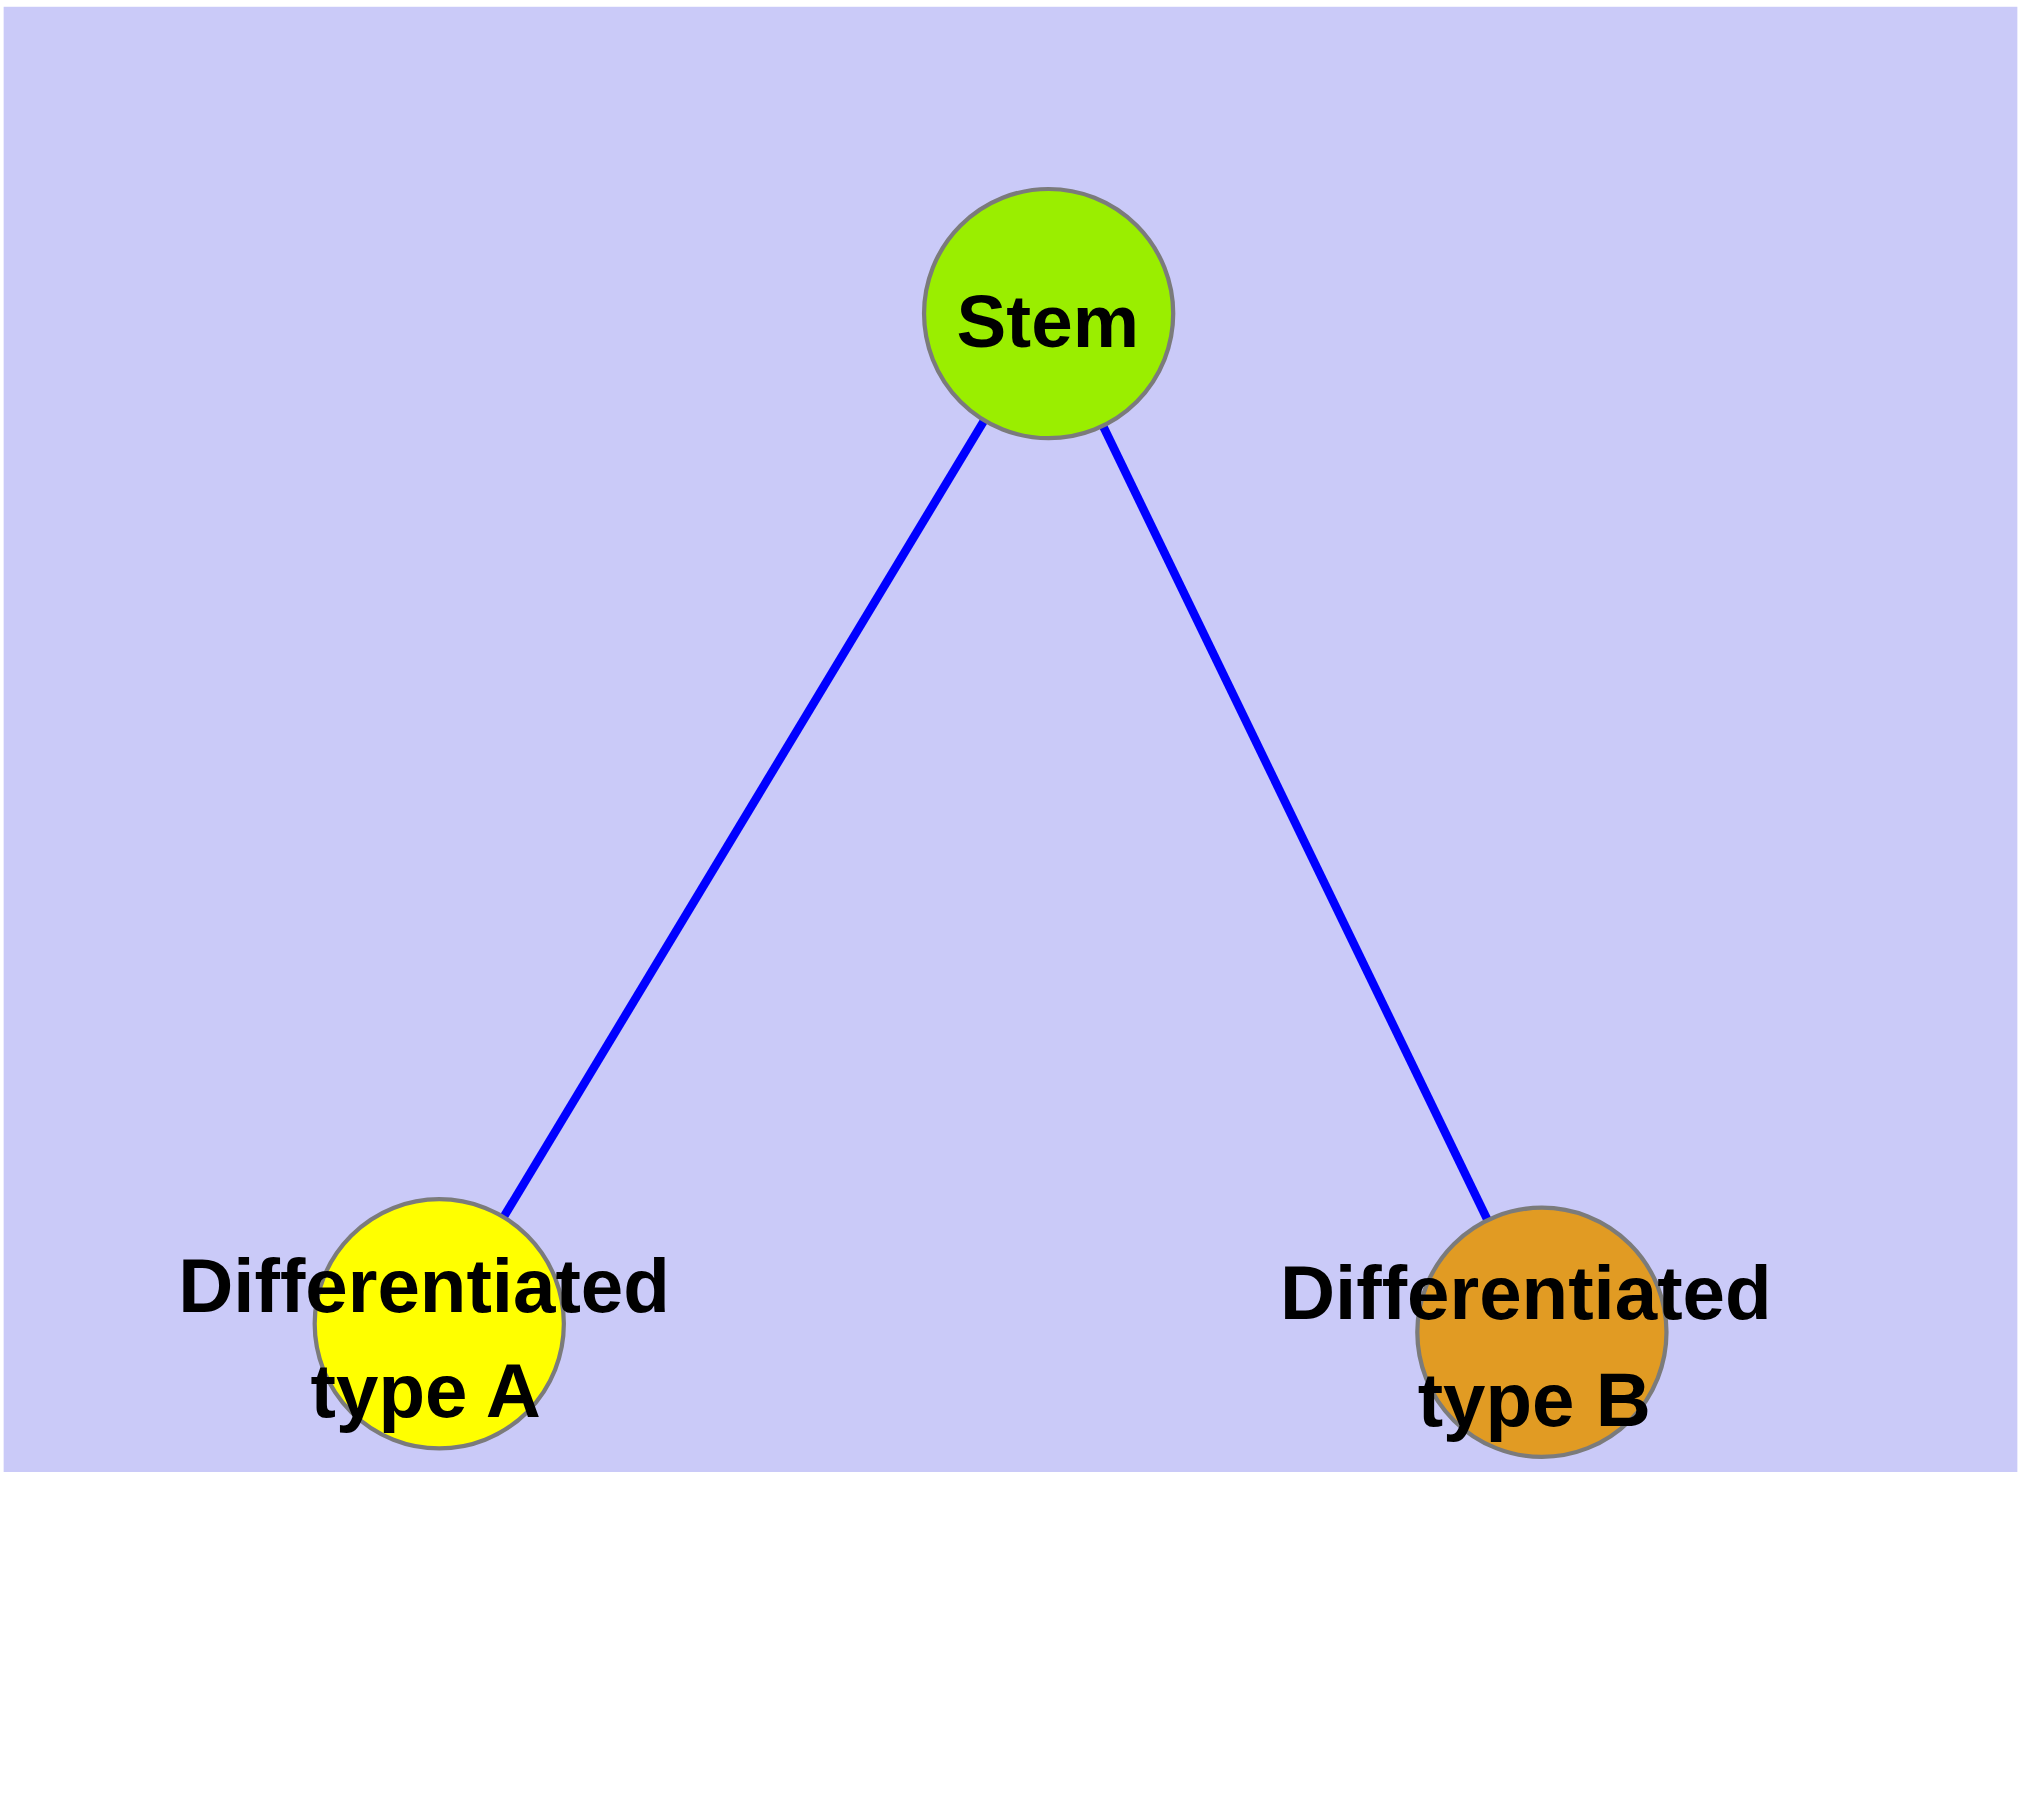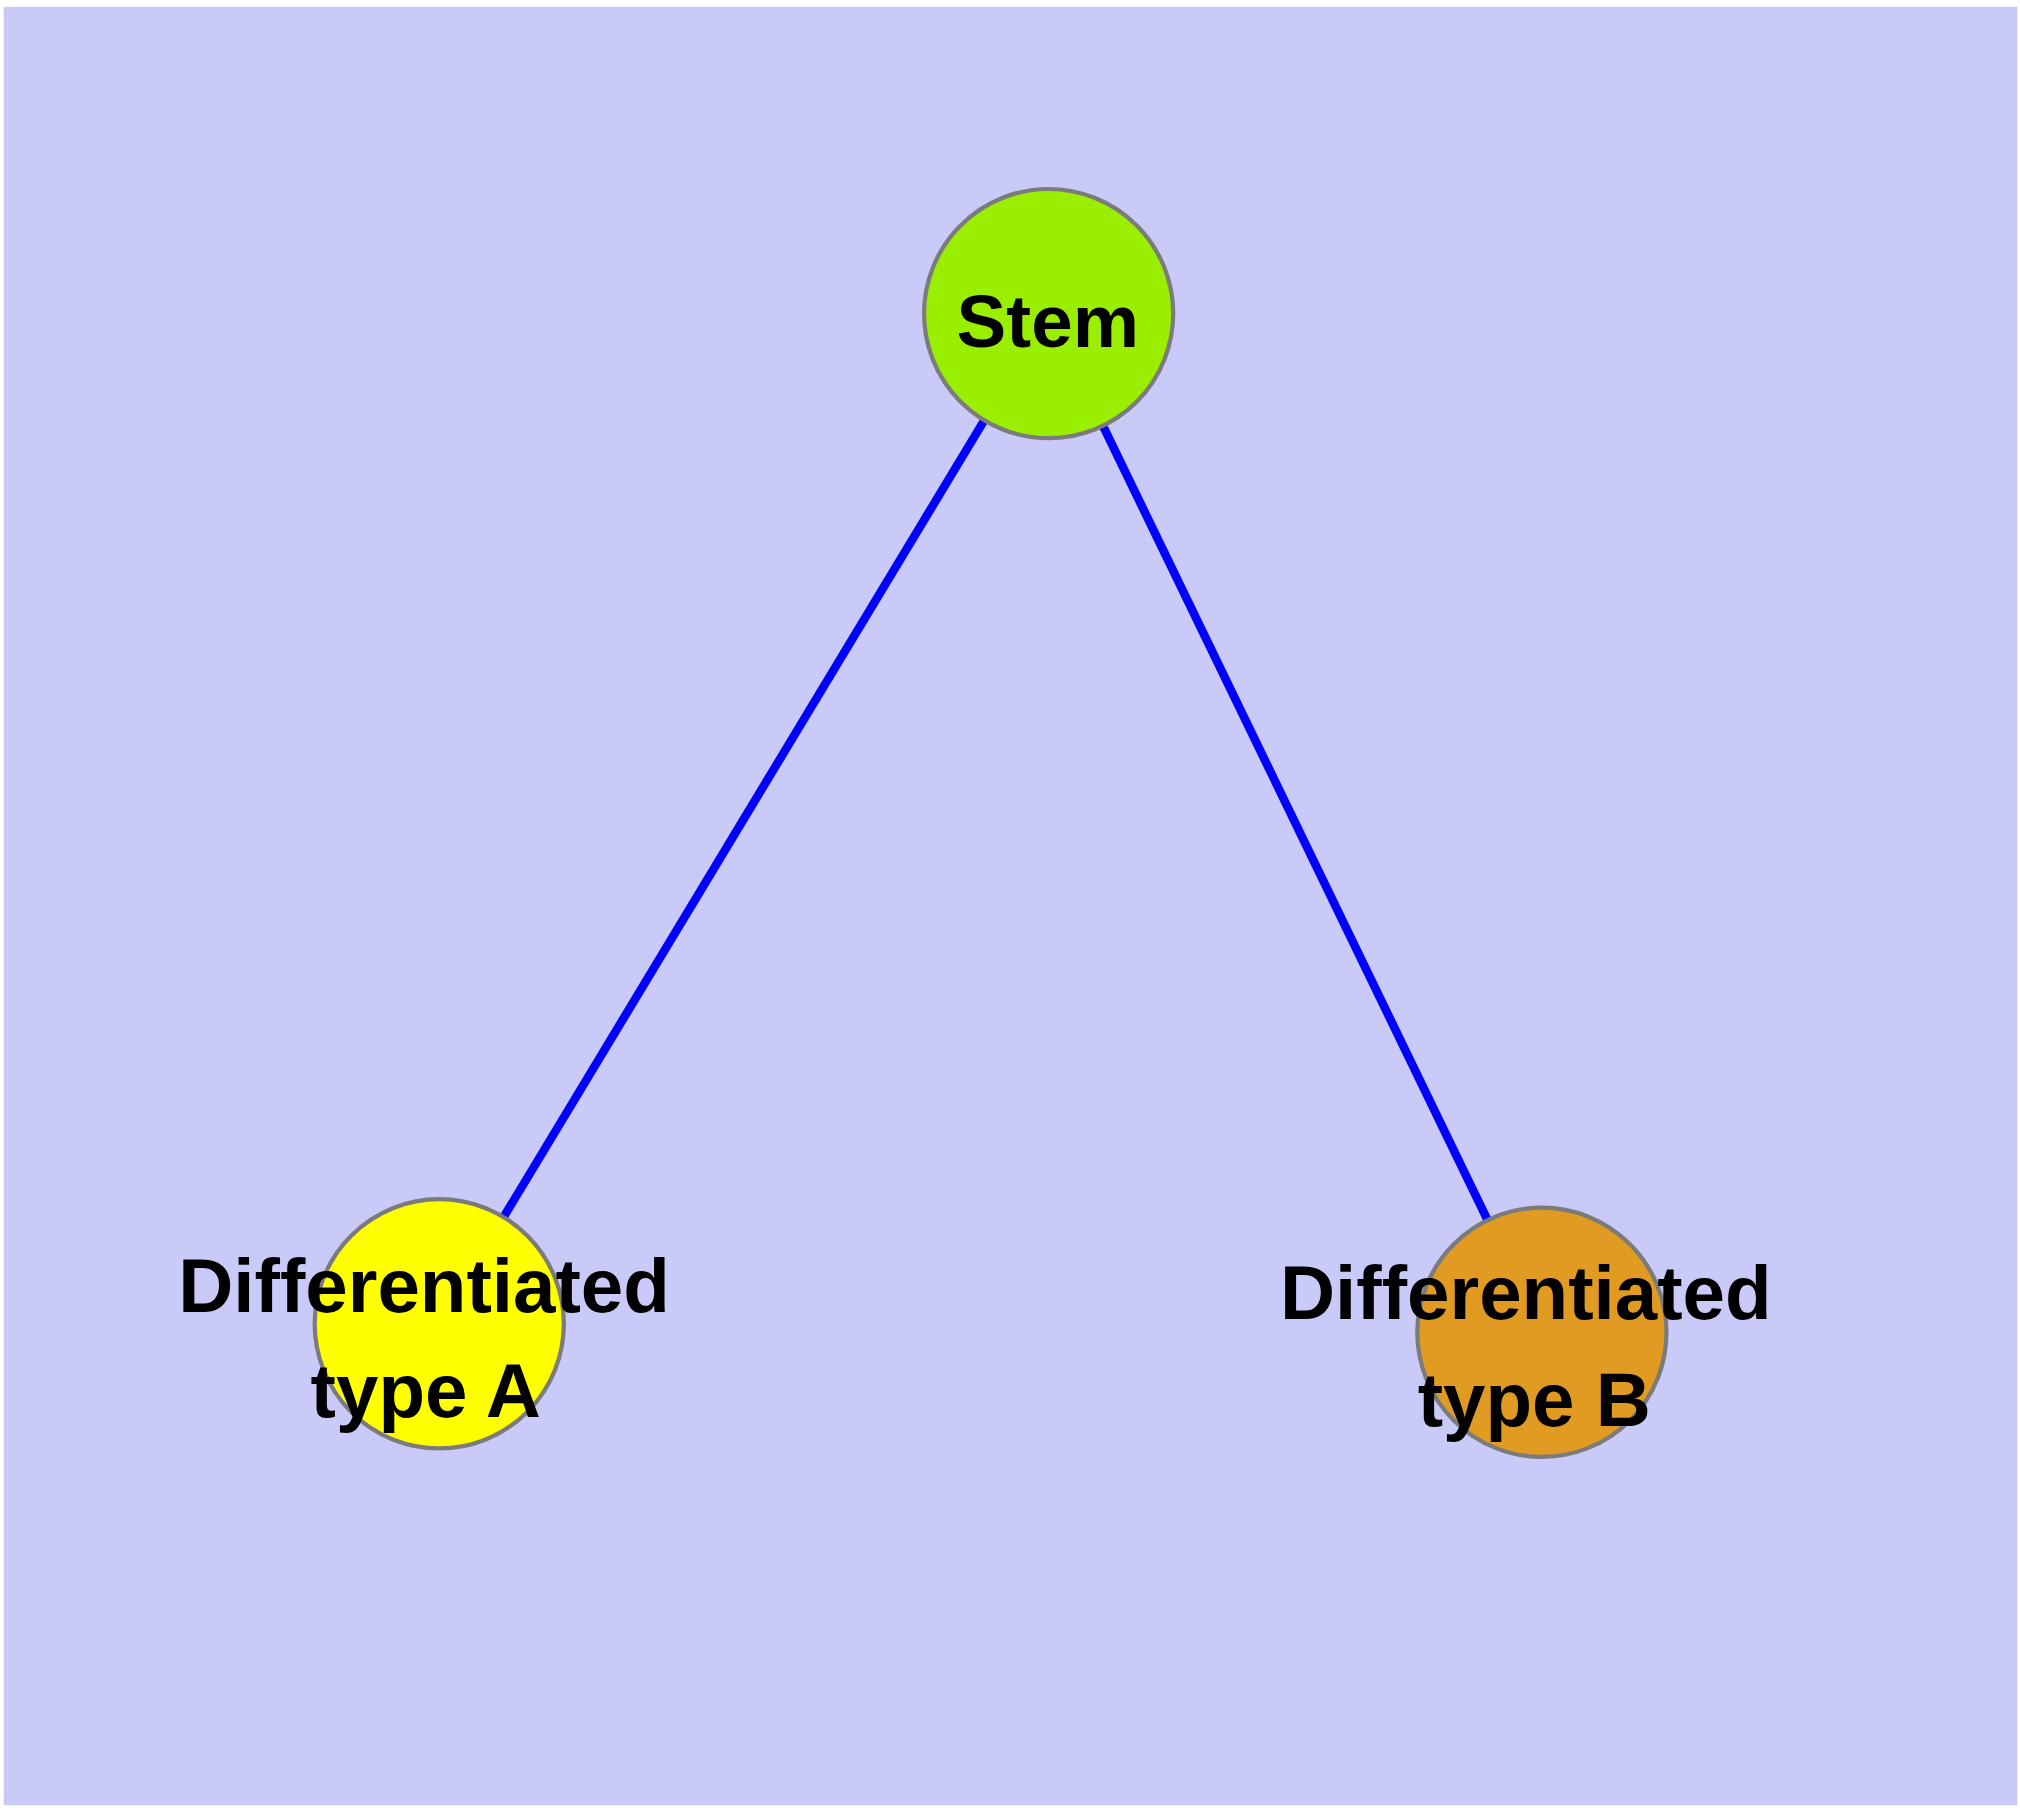--- a/index.html
+++ b/index.html
@@ -2,21 +2,21 @@
 <html style="font-size:13.6px"><head>
 <meta charset="utf-8">
 <style>
   html, body {
     margin: 0;
     padding: 0;
     background: #ffffff;
   }
   .stage {
     width: 2021px;
-    height: 1812px;
+    height: 1472px;
     position: relative;
     background: #ffffff;
   }
   svg {
     display: block;
   }
   text {
     font-family: "Liberation Sans", "DejaVu Sans", sans-serif;
     font-weight: bold;
     text-anchor: middle;

